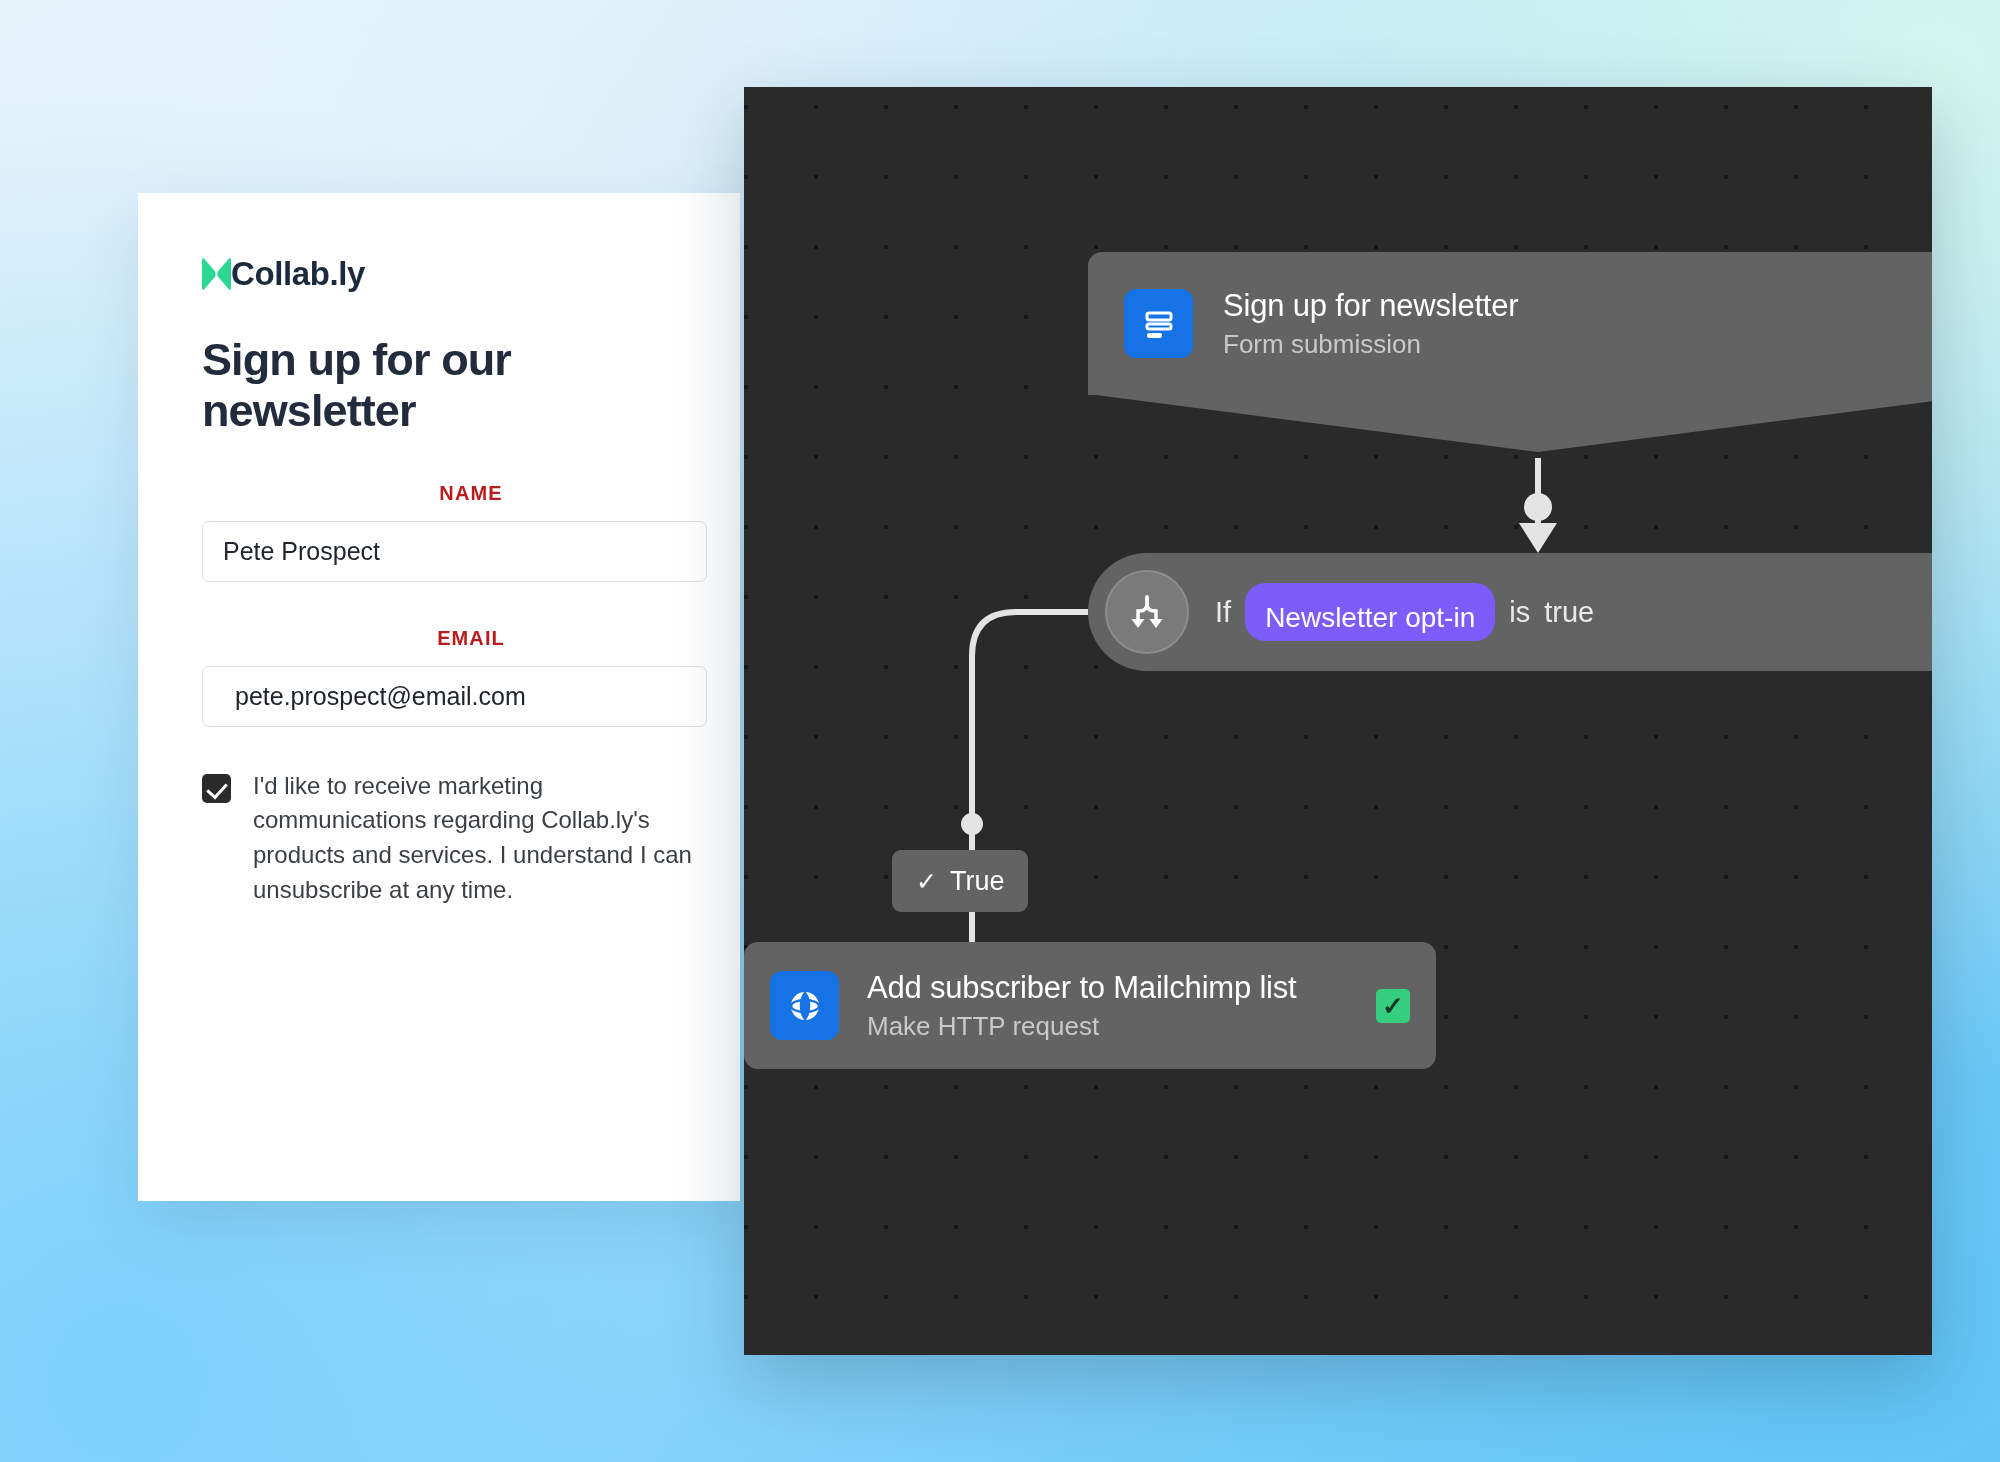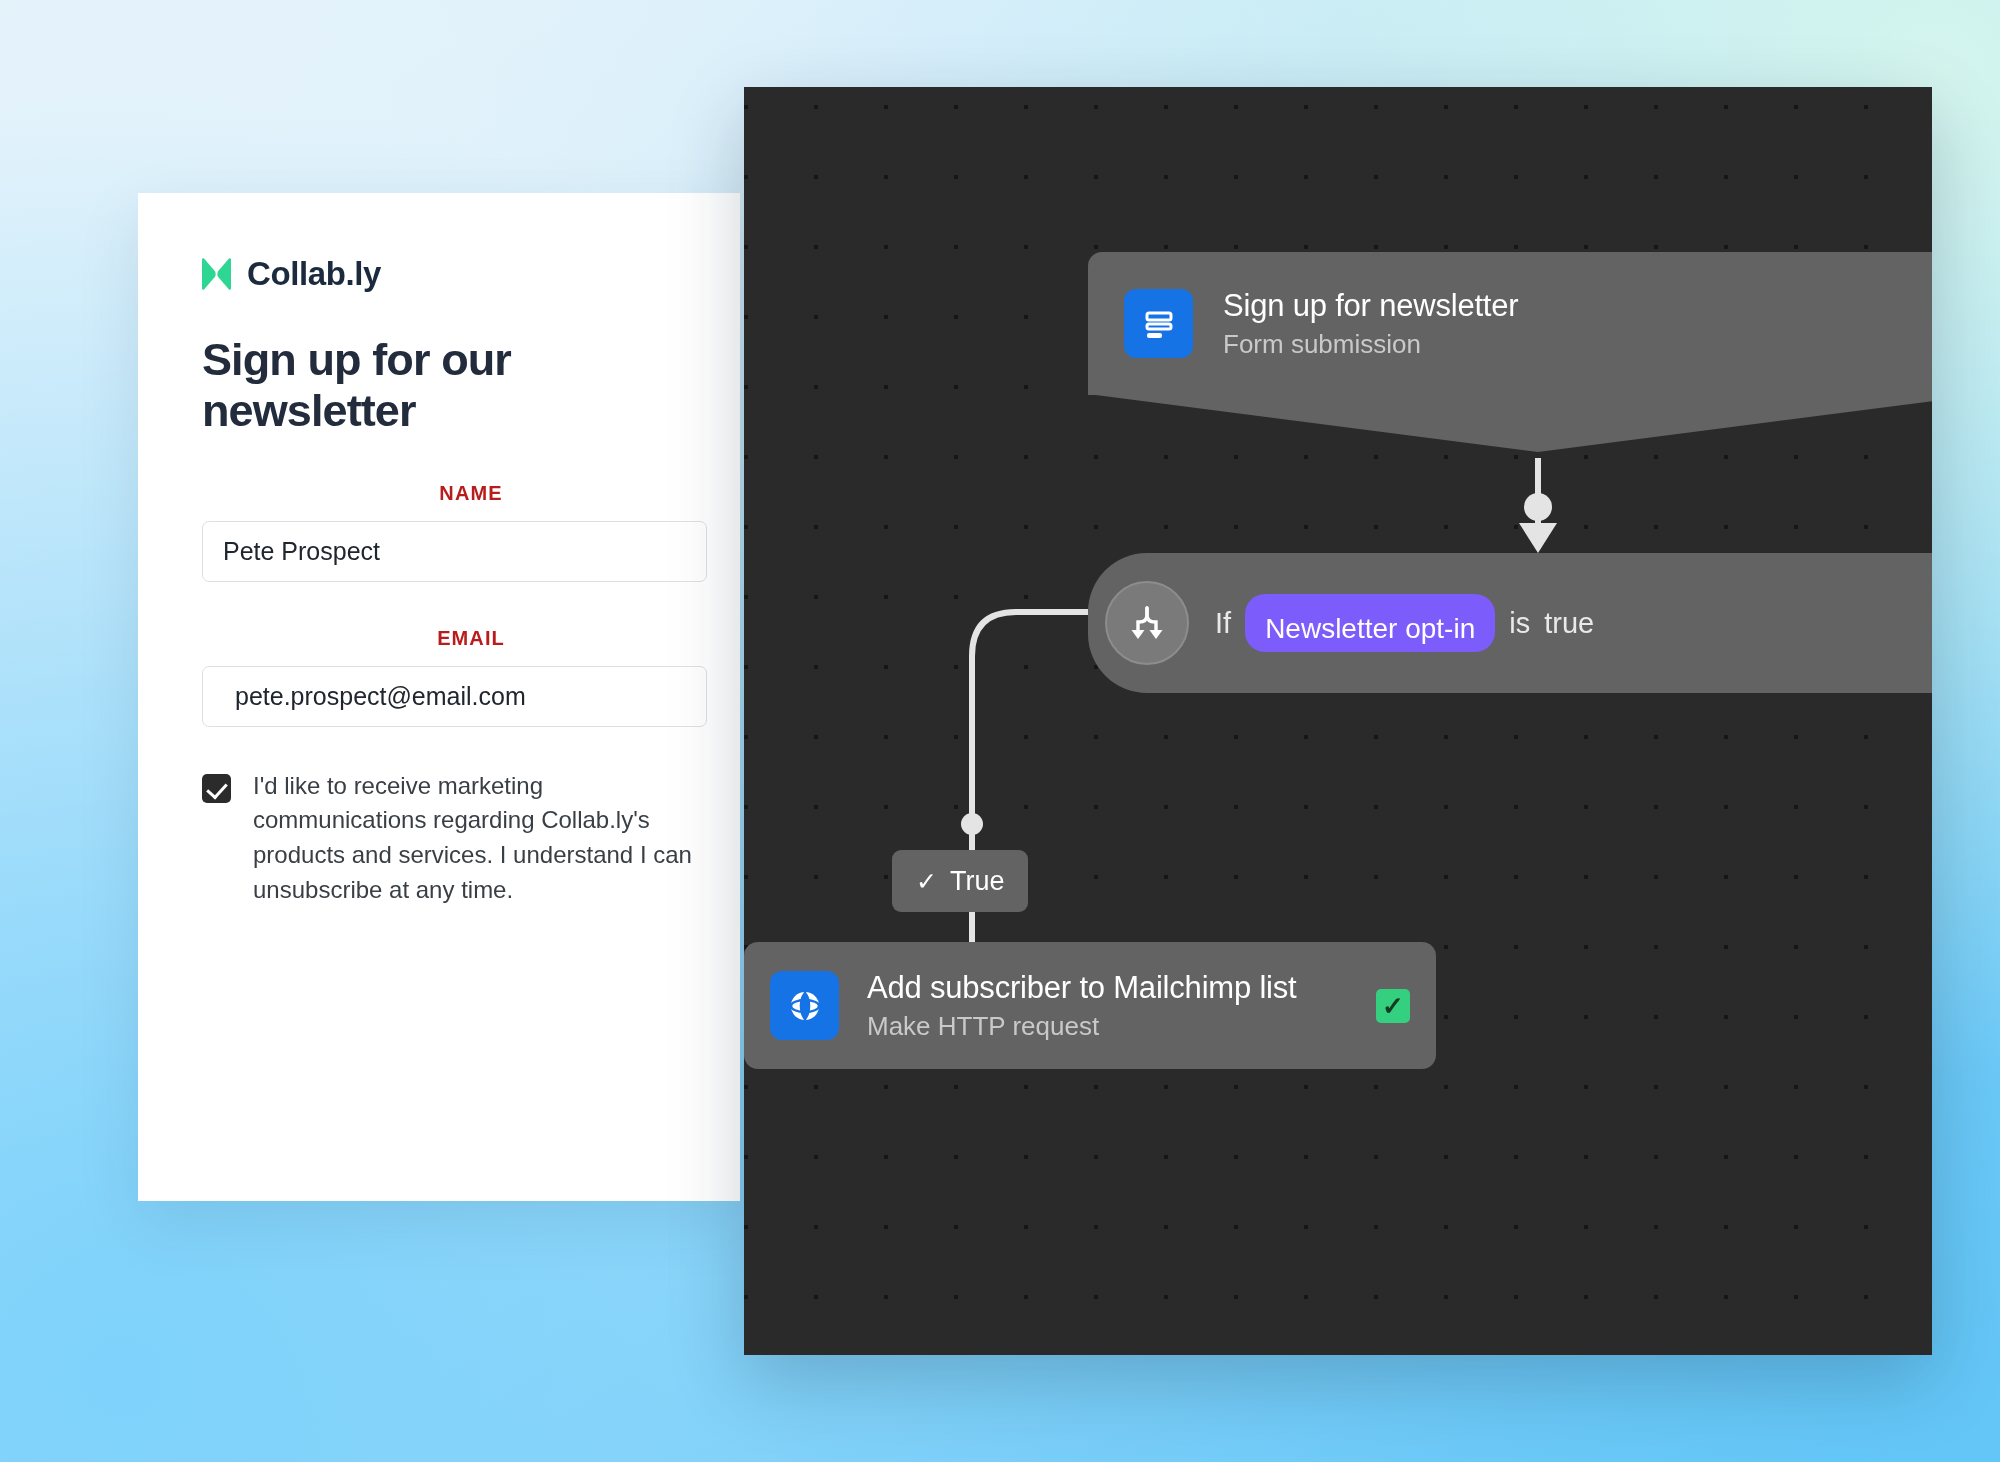--- a/index.html
+++ b/index.html
@@ -29,21 +29,21 @@
     left: 138px;
     top: 193px;
     width: 602px;
     height: 1008px;
     background: #ffffff;
     box-shadow: 0 22px 60px rgba(20,50,80,.10);
   }
 
   .card-inner { padding: 62px 0 0 64px; }
 
-  #brand { display: flex; align-items: center; gap: 16px; }
+  #brand { display: flex; align-items: center; }
   .brand-mark { width: 29px; height: 32px; display: block; }
   .brand-name {
     font-size: 33px;
     font-weight: 700;
     color: #1b2a3d;
     letter-spacing: -0.4px;
   }
 
   #page-title {
     margin-top: 42px;
@@ -161,21 +161,21 @@
     gap: 30px;
   }
   #trigger-chevron {
     position: absolute;
     left: 344px; top: 307px;
     width: 900px; height: 64px;
   }
 
   #node-if {
     left: 344px; top: 466px;
-    width: 900px; height: 140px;
+    width: 900px; height: 118px;
     border-radius: 59px 0 0 59px;
     padding-left: 17px;
     gap: 26px;
   }
 
   #node-action {
     left: 0px; top: 855px;
     width: 692px; height: 127px;
     padding-left: 26px;
     gap: 28px;

